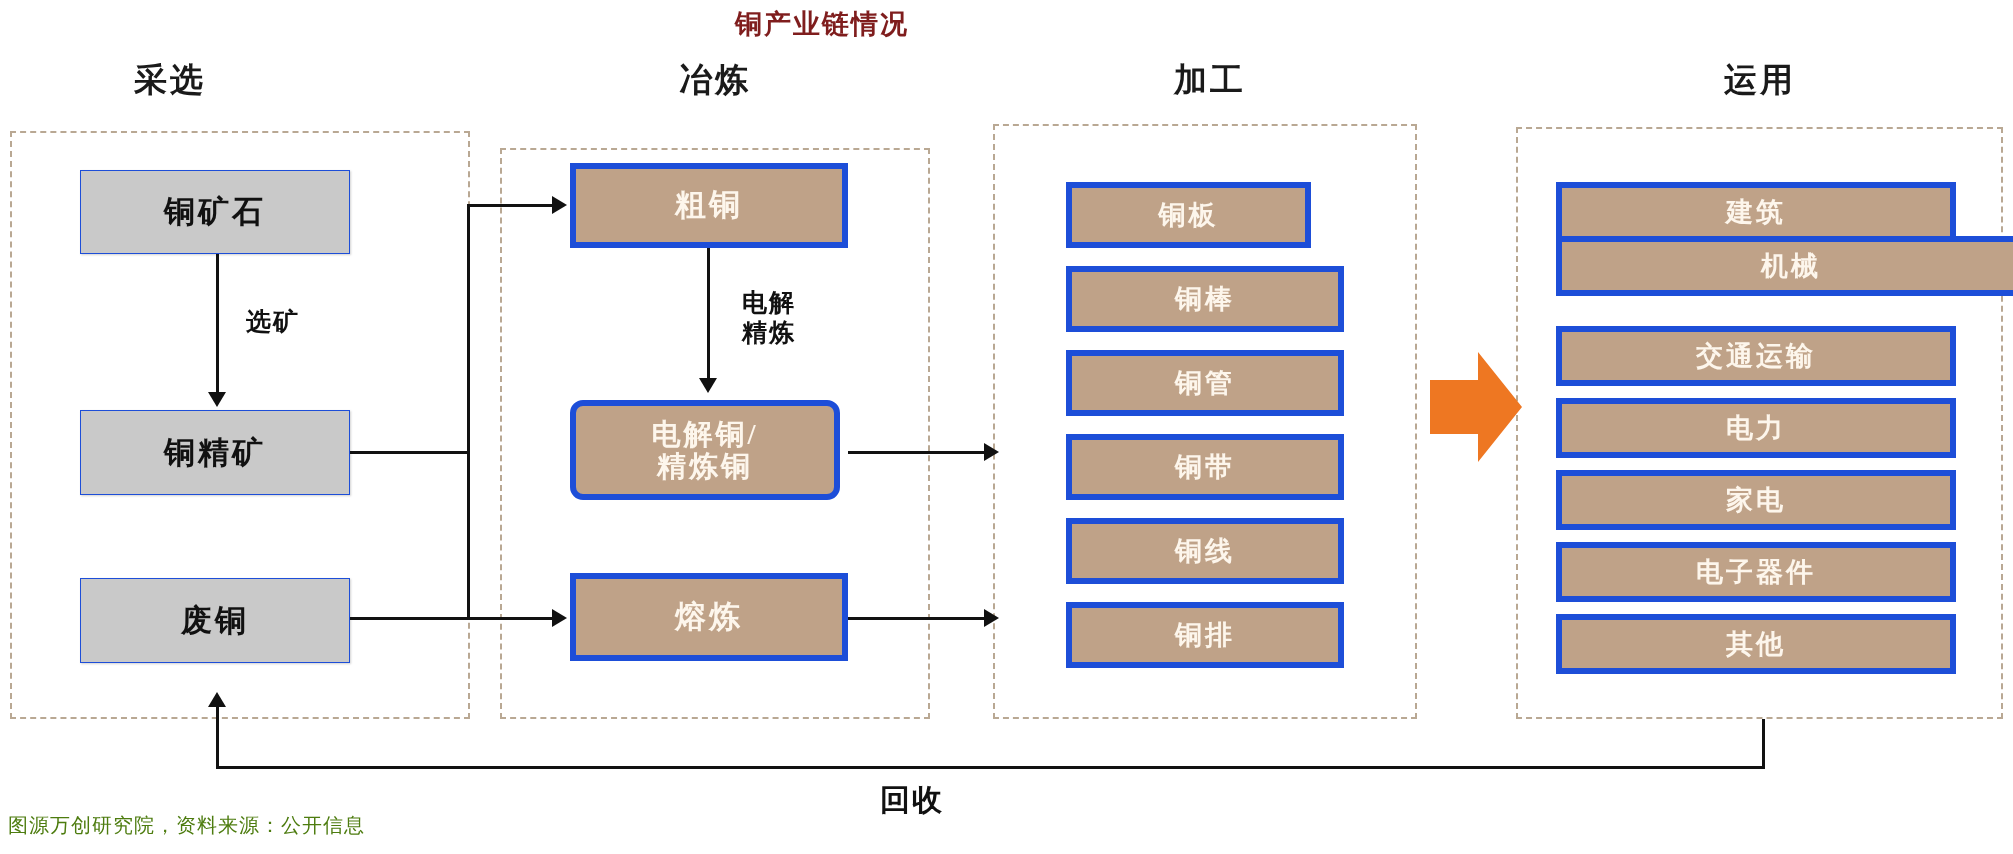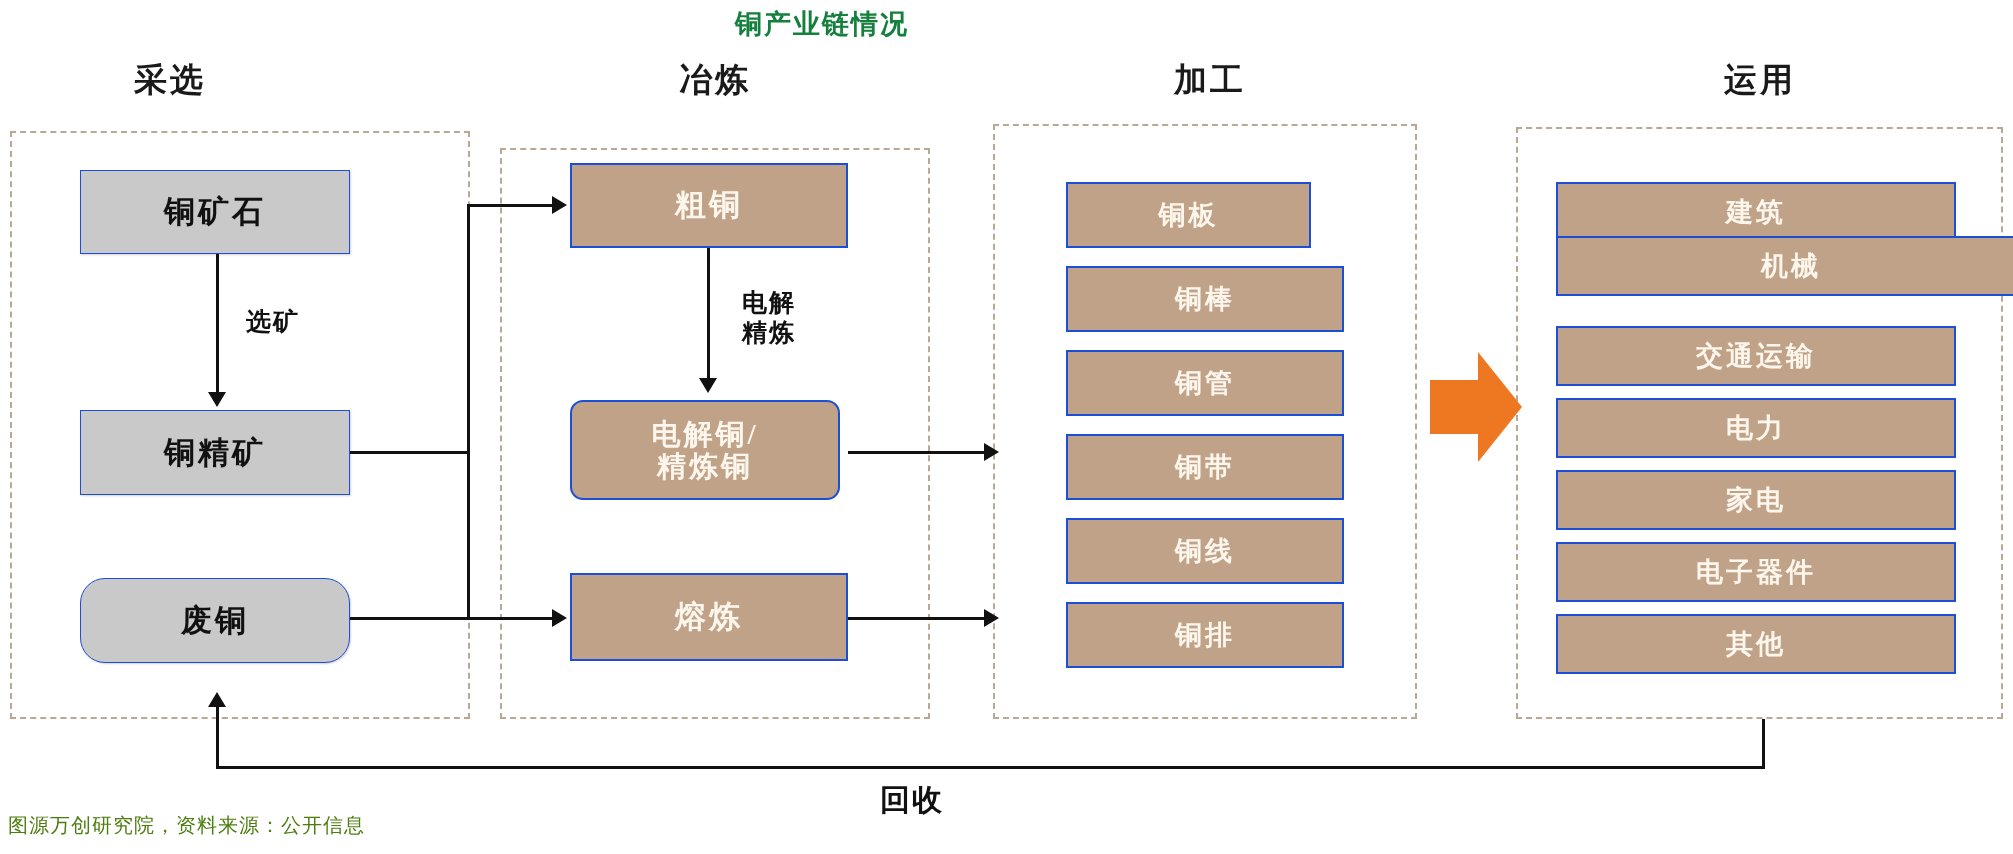--- a/index.html
+++ b/index.html
@@ -11,21 +11,21 @@
     position:relative;
   }
   #stage{position:absolute;left:0;top:0;width:2013px;height:854px;}
 
   
   .title{
     position:absolute;left:0;top:6px;width:1644px;
     text-align:center;
     font-size:27px;
     font-weight:700;
-    color:#15803d;
+    color:#7f1d1d;
     letter-spacing:2px;
     font-family:"Liberation Serif","DejaVu Serif",serif;
   }
 
   
   .stage-head{
     position:absolute;
     text-align:center;
     font-size:33px;
     font-weight:700;
@@ -66,21 +66,21 @@
     display:flex;align-items:center;justify-content:center;
     text-align:center;
     color:#fdf6ec;
     font-weight:700;
     letter-spacing:3px;
     font-family:"Liberation Serif","DejaVu Serif",serif;
     line-height:1.12;
   }
   .bbox{
     background:#bfa288;
-    border:2px solid #1d4ed8;
+    border:6px solid #1d4ed8;
   }
   .bbox.big{font-size:31px;}
   .bbox.mid{font-size:27px;}
   .bbox.two{font-size:29px;}
 
   
   .hline{position:absolute;background:#111111;height:3px;}
   .vline{position:absolute;background:#111111;width:3px;}
   .arrow-r{
     position:absolute;width:0;height:0;
@@ -144,21 +144,21 @@
 
   <div class="panel" style="left:10px;top:131px;width:460px;height:588px;"></div>
   <div class="panel" style="left:500px;top:148px;width:430px;height:571px;"></div>
   <div class="panel" style="left:993px;top:124px;width:424px;height:595px;"></div>
   <div class="panel" style="left:1516px;top:127px;width:487px;height:592px;"></div>
 
   <div class="gbox" style="left:80px;top:170px;width:270px;height:84px;">铜矿石</div>
 
   <div class="gbox" style="left:80px;top:410px;width:270px;height:85px;">铜精矿</div>
 
-  <div class="gbox" style="left:80px;top:578px;width:270px;height:85px;border-radius:25px;">废铜</div>
+  <div class="gbox" style="left:80px;top:578px;width:270px;height:85px;">废铜</div>
 
   <div class="vline" style="left:216px;top:254px;height:140px;"></div>
   <div class="arrow-d" style="left:208px;top:392px;"></div>
   <div class="edge-label" style="left:246px;top:305px;">选矿</div>
 
   <div class="bbox big" style="left:570px;top:163px;width:278px;height:85px;">粗铜</div>
 
   <div class="bbox two" style="left:570px;top:400px;width:270px;height:100px;flex-direction:column;border-radius:13px;">
     <span>电解铜/</span>
     <span>精炼铜</span>

